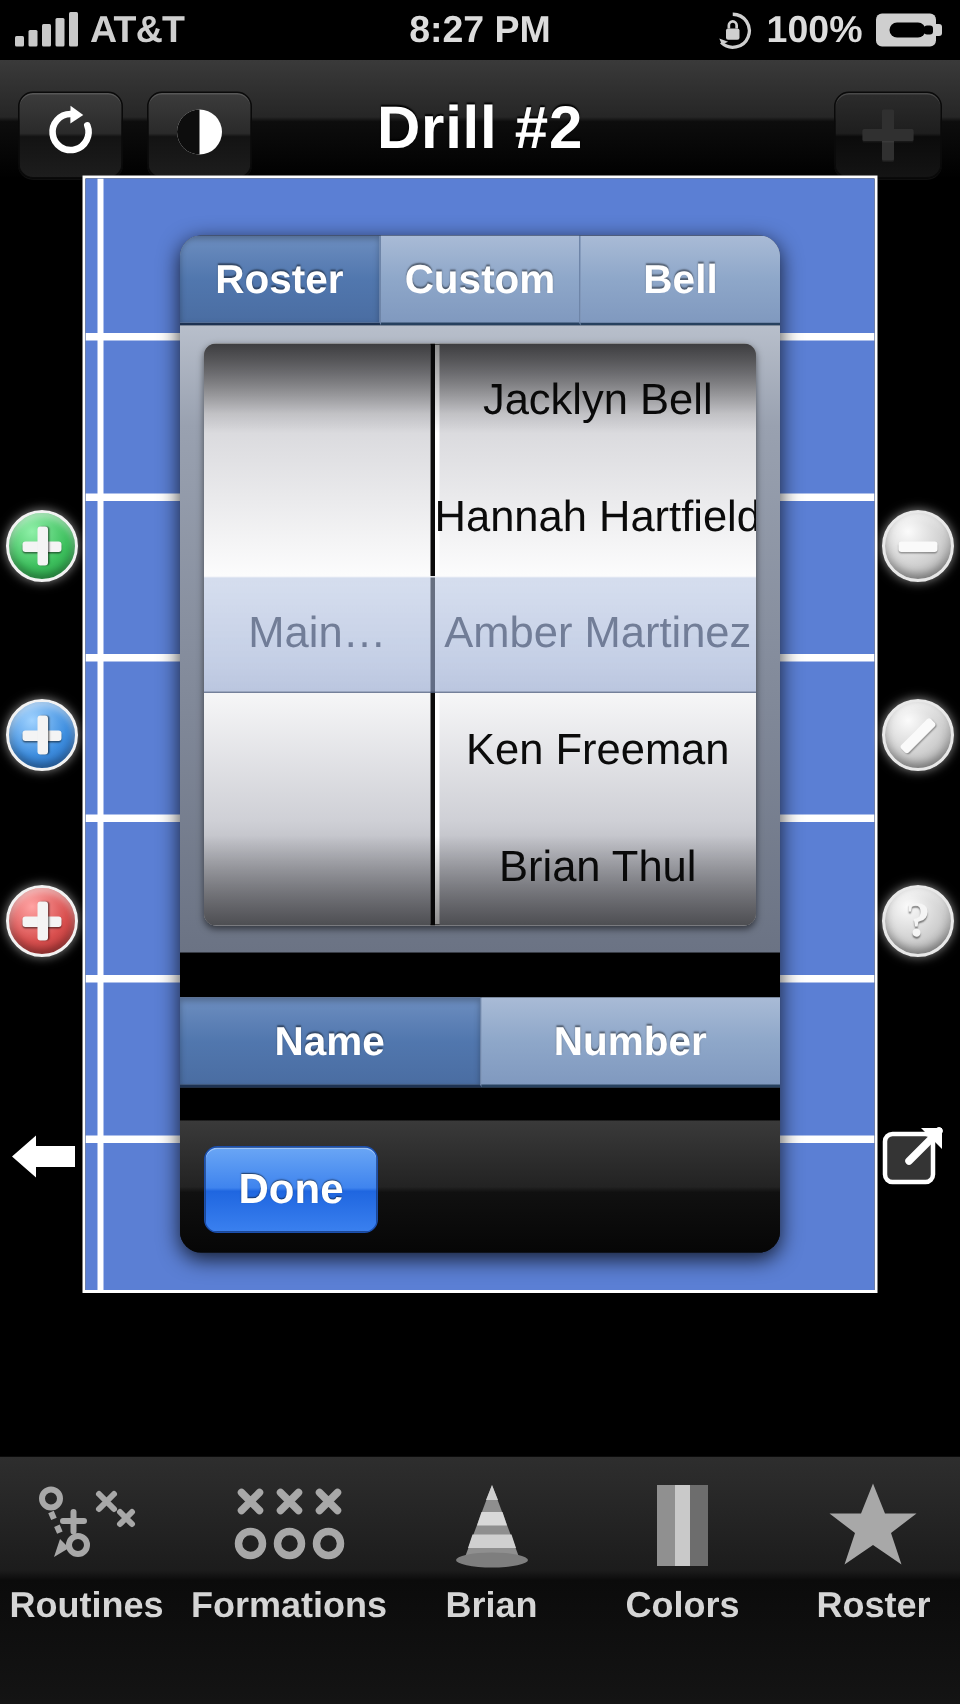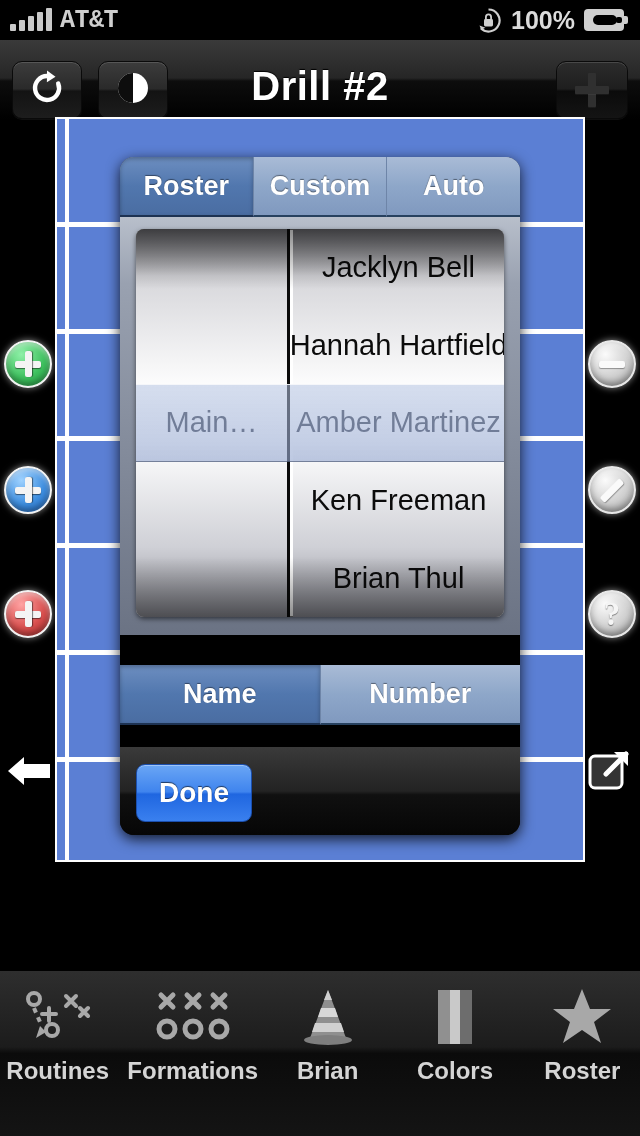--- a/index.html
+++ b/index.html
@@ -6,21 +6,21 @@
   html,body { width:640px; height:1136px; background:#000; overflow:hidden; }
   body { font-family:"Liberation Sans", sans-serif; -webkit-font-smoothing:antialiased; }
 
   .phone { position:relative; width:640px; height:1136px; background:#000; }
 
   
   .statusbar{
     position:absolute; left:0; top:0; width:640px; height:40px;
     background:#000; display:flex; align-items:center; color:#bdbdbd;
   }
-  .sb-left{ position:absolute; left:10px; top:0; height:40px; display:flex; align-items:center; gap:8px;font-family:Liberation Mono, monospace;}
+  .sb-left{ position:absolute; left:10px; top:0; height:40px; display:flex; align-items:center; gap:8px;}
   .bars{ display:flex; align-items:flex-end; gap:3px; height:22px;}
   .bars i{ display:block; width:6px; background:#c9c9c9; border-radius:1px;}
   .bars i:nth-child(1){height:7px}
   .bars i:nth-child(2){height:11px}
   .bars i:nth-child(3){height:15px}
   .bars i:nth-child(4){height:19px}
   .bars i:nth-child(5){height:23px}
   .carrier{ font-size:25px; font-weight:bold; letter-spacing:-0.5px; color:#cfcfcf;}
   .sb-time{ position:absolute; left:0; right:0; text-align:center; font-size:25px; font-weight:bold; color:#dcdcdc;}
   .sb-right{ position:absolute; right:12px; top:0; height:40px; display:flex; align-items:center; gap:9px;}
@@ -200,20 +200,21 @@
     <div class="sb-left">
       <div class="bars">
         <i></i>
           <i></i>
           <i></i>
           <i></i>
           <i></i>
       </div>
       <div class="carrier">AT&amp;T</div>
     </div>
+    <div class="sb-time">8:27 PM</div>
     <div class="sb-right">
       <div class="rotlock">
         <svg width="27" height="27" viewBox="0 0 27 27">
           <path d="M13.5 2.5a11 11 0 1 1-7.7 18.8" fill="none" stroke="#cfcfcf" stroke-width="2.2"></path>
           <path d="M4.5 18.6l1.8 4.1 4.1-1.9z" fill="#cfcfcf"></path>
           <rect x="9" y="12" width="9" height="7.5" rx="1.4" fill="#cfcfcf"></rect>
           <path d="M10.9 12V9.9a2.6 2.6 0 0 1 5.2 0V12" fill="none" stroke="#cfcfcf" stroke-width="1.8"></path>
         </svg>
       </div>
       <div class="batt-pct">100%</div>
@@ -299,21 +300,21 @@
         <path d="M28 4h14v14z" fill="#ffffff"></path>
       </svg>
     </span>
   </div>
 
   <div class="modal">
 
     <div class="seg top">
       <div class="s active">Roster</div>
       <div class="s">Custom</div>
-      <div class="s">Auto</div>
+      <div class="s">Bell</div>
     </div>
 
     <div class="picker-area">
       <div class="picker">
         <div class="wheel left">
           <div class="wrow"></div>
           <div class="wrow"></div>
           <div class="wrow sel">Main…</div>
           <div class="wrow"></div>
           <div class="wrow"></div>

